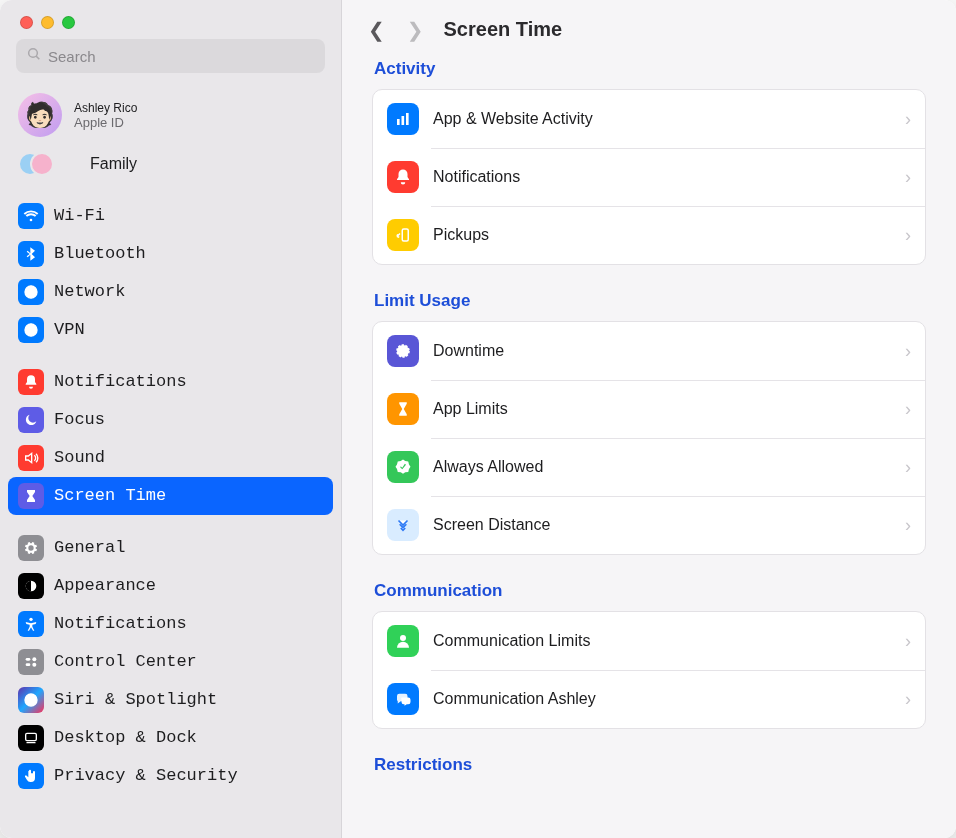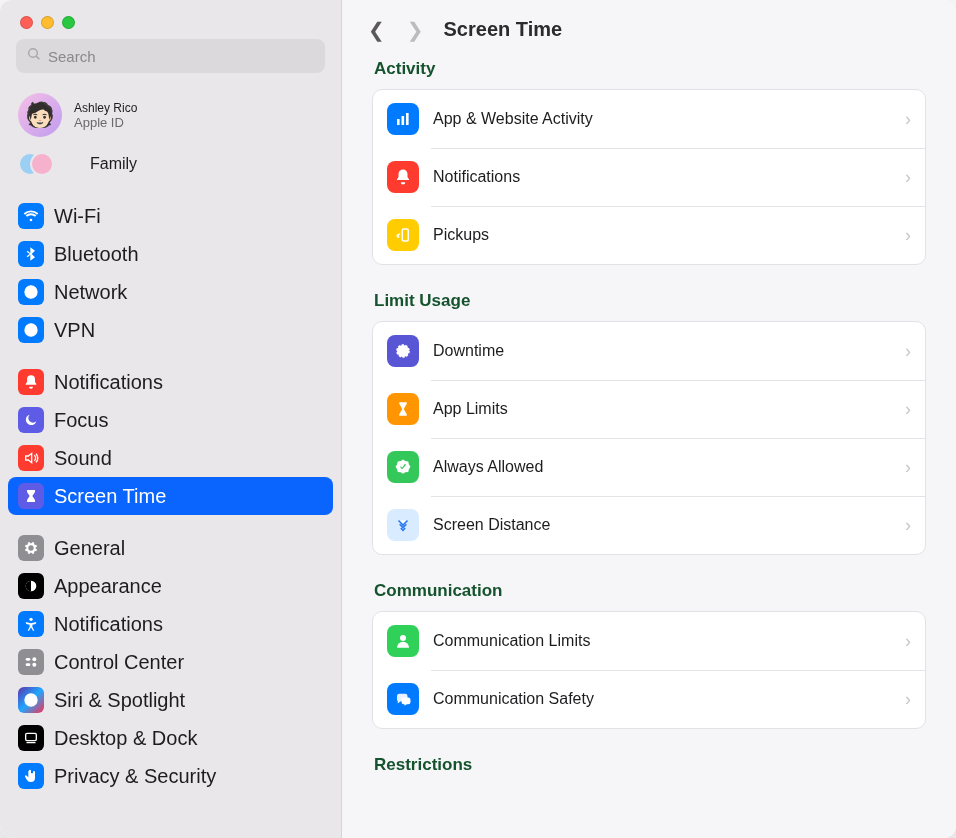--- a/index.html
+++ b/index.html
@@ -67,23 +67,24 @@
     overflow: hidden;
     padding: 4px 8px 0 8px;
   }
   .sb-group { margin-bottom: 14px; }
   .sb-item {
     display: flex;
     align-items: center;
     gap: 10px;
     padding: 6px 10px;
     border-radius: 8px;
-    font-size: 20px;
+    font-size: 17px;
     line-height: 22px;
     cursor: default;
+    font-family: Liberation Mono, monospace;
   }
   .sb-item.active {
     background: #0a65ff;
     color: #fff;
   }
   .sb-icon {
     width: 26px; height: 26px;
     border-radius: 6px;
     display: flex;
     align-items: center;
@@ -152,21 +153,21 @@
     flex: 1;
     overflow: hidden;
     padding: 10px 30px 0 30px;
   }
   .section {
     margin-bottom: 26px;
   }
   .section-header {
     font-size: 17px;
     font-weight: 700;
-    color: #14532d;
+    color: #1d4ed8;
     margin-bottom: 10px;
     padding-left: 2px;
   }
   .card {
     background: #fff;
     border: 1px solid #e3e1e5;
     border-radius: 10px;
     overflow: hidden;
   }
   .row {
@@ -489,21 +490,21 @@
               <span class="label">Communication Limits</span>
               <span class="chev">›</span>
             </div>
             <div class="row">
               <span class="ic white bg-blue">
                 <svg viewBox="0 0 24 24" fill="#fff">
                   <path d="M4 5h11a3 3 0 013 3v4a3 3 0 01-3 3H9l-4 3v-3a3 3 0 01-1-2V8a3 3 0 013-3z" opacity=".9"></path>
                   <path d="M10 10h9a3 3 0 013 3v3a3 3 0 01-3 3h-2l-3 2v-2h-1a3 3 0 01-3-3v-3a3 3 0 010-3z"></path>
                 </svg>
               </span>
-              <span class="label">Communication Safety</span>
+              <span class="label">Communication Ashley</span>
               <span class="chev">›</span>
             </div>
           </div>
         </div>
         <div class="section">
           <div class="section-header">Restrictions</div>
         </div>
       </div>
   </section>
 

